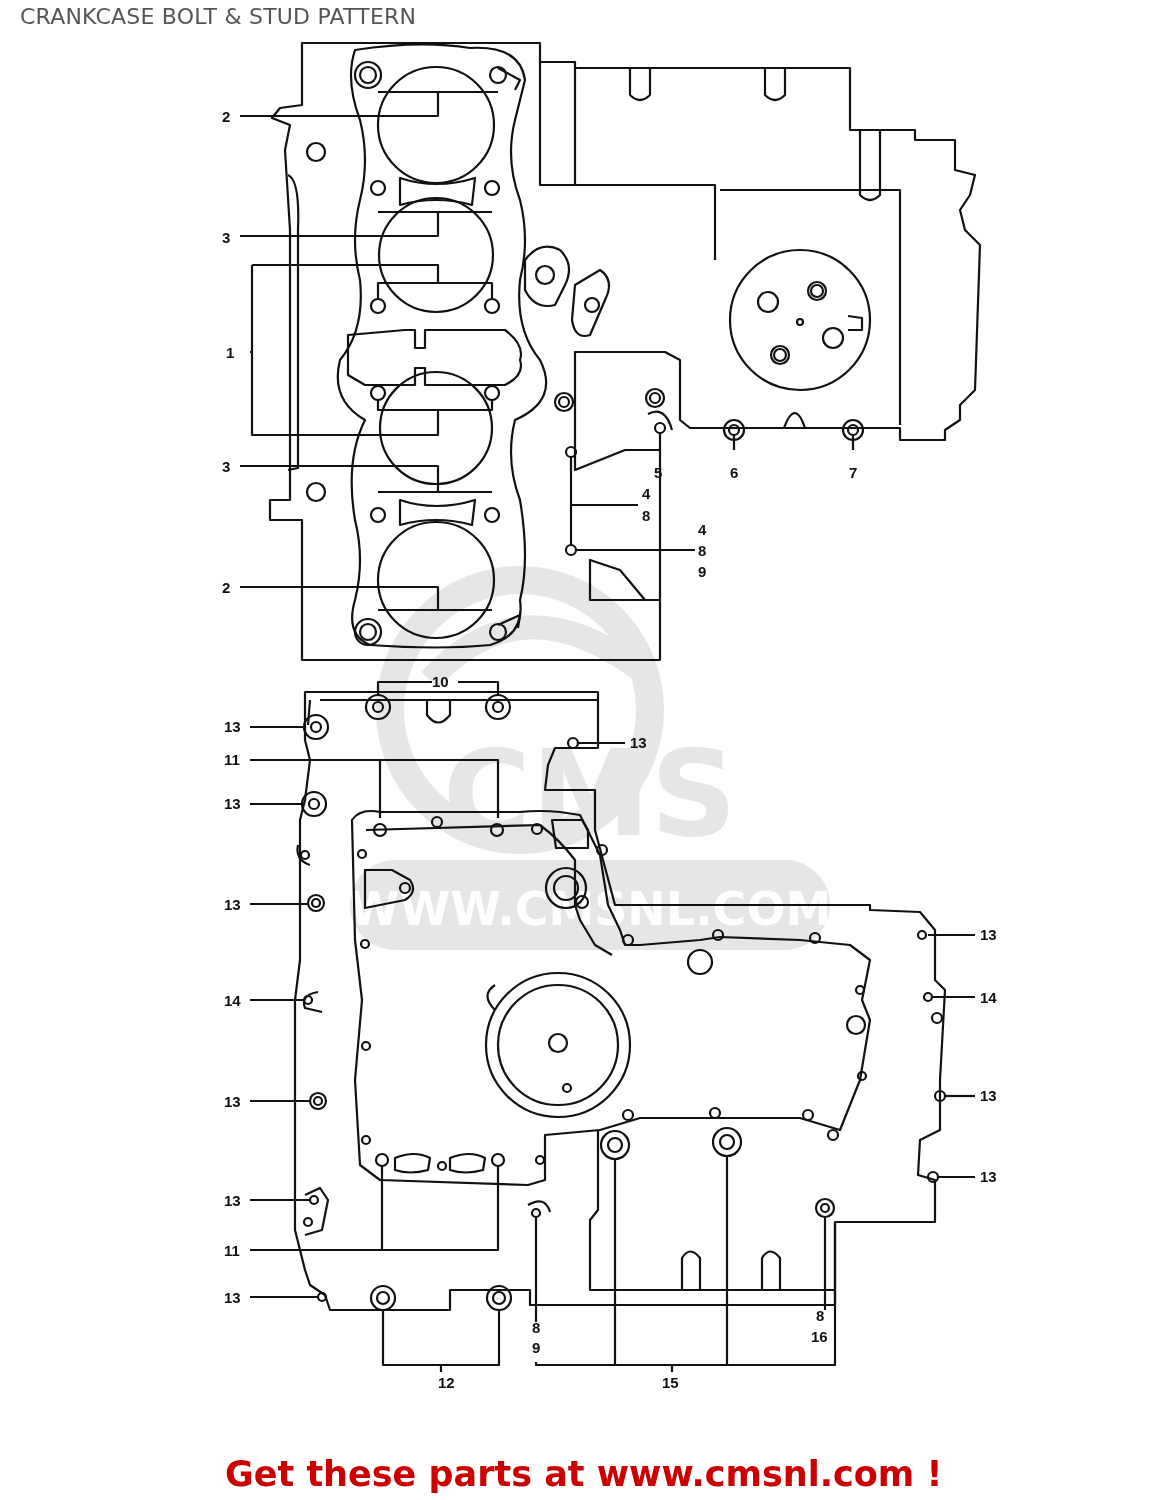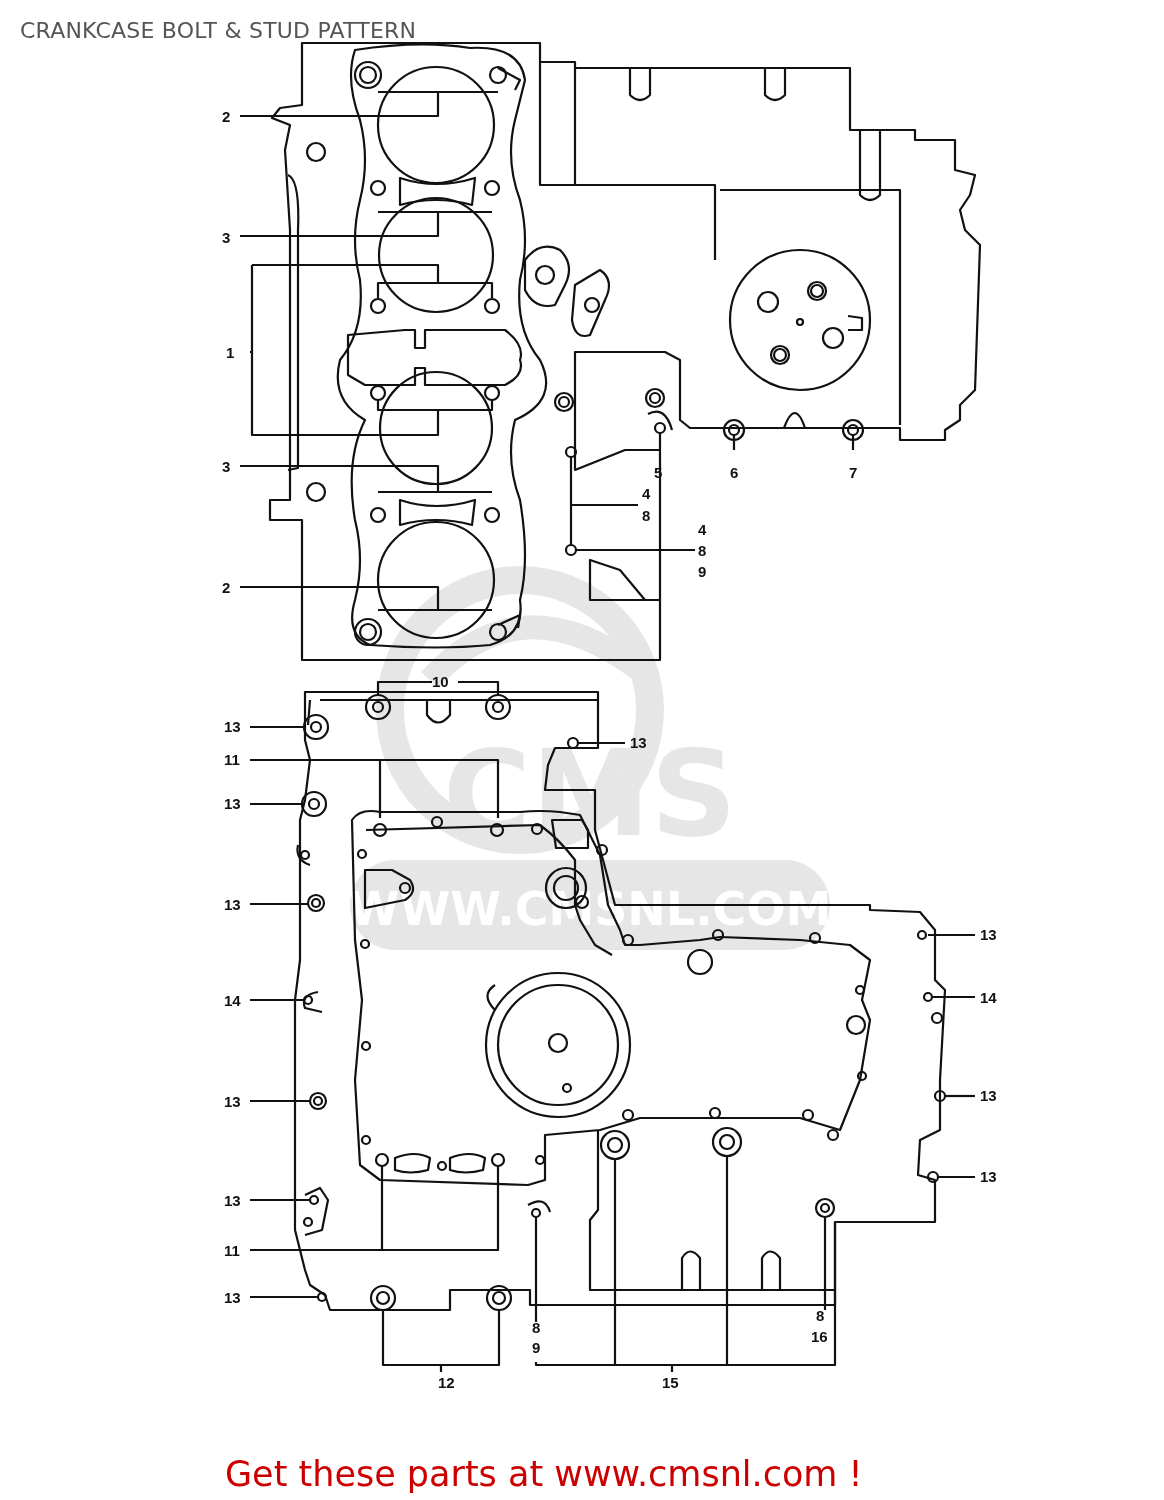--- a/index.html
+++ b/index.html
@@ -1,20 +1,20 @@
 <!DOCTYPE html>
 <html><head>
 <meta charset="utf-8">
 <style>
   html,body{margin:0;padding:0;background:#ffffff;}
   body{width:1164px;height:1500px;position:relative;overflow:hidden;font-family:"DejaVu Sans",sans-serif;}
-  .title{position:absolute;left:20px;top:18px;font-size:22px;color:#555555;letter-spacing:0.2px;}
+  .title{position:absolute;left:20px;top:4px;font-size:22px;color:#555555;letter-spacing:0.2px;}
   .diagram{position:absolute;left:0;top:0;width:1164px;height:1500px;}
   .callout{font-family:"Liberation Sans",sans-serif;font-size:15px;font-weight:bold;fill:#111;}
-  .footer{position:absolute;left:225px;top:1454px;font-size:35px;color:#cc0000;}
+  .footer{position:absolute;left:225px;top:1454px;font-size:35px;color:#cc0000;font-weight:bold;}
   .footer a{color:#cc0000;text-decoration:none;}
   .wm{position:absolute;left:340px;top:560px;width:520px;height:440px;opacity:0.14;}
 </style>
 </head>
 <body>
 
 <div class="title">CRANKCASE BOLT &amp; STUD PATTERN</div>
 
 <svg class="wm" viewBox="0 0 520 440">
   <circle cx="180" cy="150" r="130" fill="none" stroke="#555" stroke-width="28"></circle>

